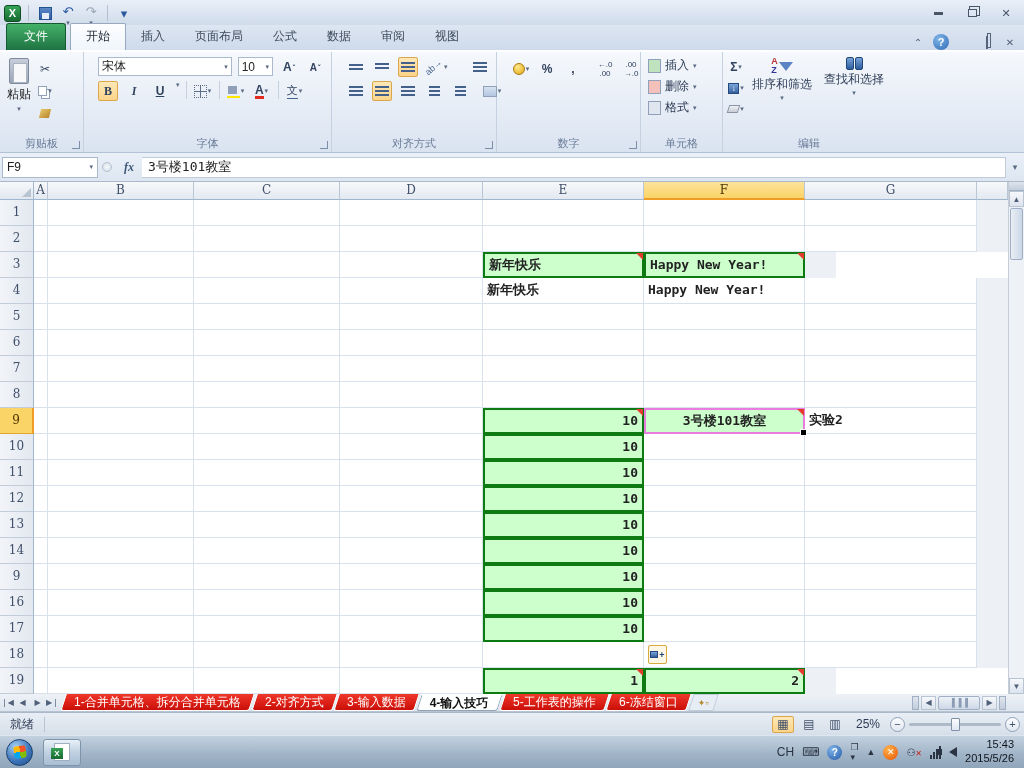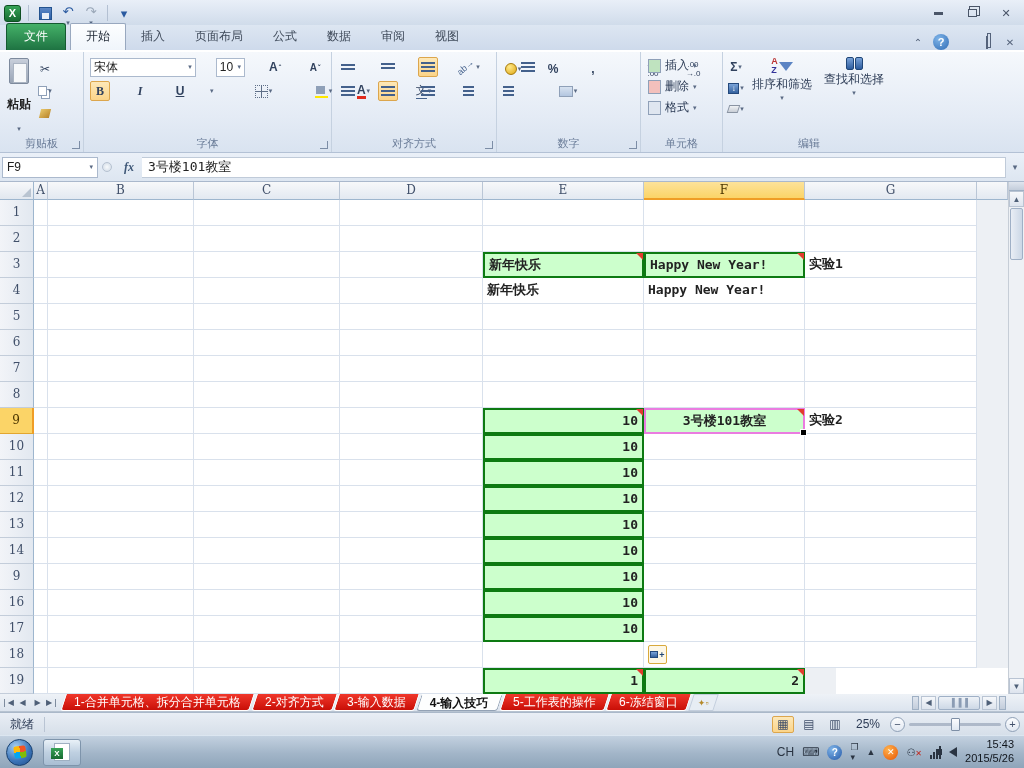--- a/index.html
+++ b/index.html
@@ -41,30 +41,30 @@
   .mini .bar { width:8px; height:2px; background:#54627a; margin:0 auto; }
   .mini .restore { width:8px; height:7px; border:1px solid #54627a; box-shadow:2px -2px 0 -0px #d4deec, 2px -2px 0 1px #54627a; margin:2px auto 0; }
 
   
   #ribbon { position:absolute; left:0; top:52px; width:1024px; height:101px;
     background:linear-gradient(#f5f8fc,#e4ebf5 65%,#d9e3f0); border-bottom:1px solid #b3c1d5; display:flex; }
   .group { position:relative; border-right:1px solid #c5d1e0; height:100%; padding:3px 3px 16px; }
   .glabel { position:absolute; bottom:1px; left:0; right:0; text-align:center; color:#697b97; font-size:11px; }
   .launcher { position:absolute; bottom:3px; right:3px; width:8px; height:8px;
     border-right:1px solid #7c8da6; border-bottom:1px solid #7c8da6; }
-  .row { display:flex; align-items:center; gap:20px; padding:2px 3px; }
+  .row { display:flex; align-items:flex-start; gap:6px; padding:2px 3px;margin-left:8px; }
   .sbtn { min-width:20px; height:20px; display:flex; align-items:center; justify-content:center; gap:1px;
     border-radius:2px; font-size:12px; color:#31425e; }
   .sbtn.on { background:linear-gradient(#fde8b8,#fbd489); border:1px solid #dca64d; }
   .dd { font-size:7px; color:#5a6a84; }
   .combo { background:#fff; border:1px solid #abb9cd; height:19px; display:flex; align-items:center;
     padding:0 3px; font-size:12px; color:#222; }
   .combo .dd { margin-left:auto; }
   .lines { width:14px; height:10px; background:repeating-linear-gradient(to bottom,#44618c 0 2px,transparent 2px 4px); }
-  .bigbtn { display:flex; flex-direction:column; align-items:center; justify-content:flex-start; padding:3px 4px; gap:12px;font-weight:bold; }
+  .bigbtn { display:flex; flex-direction:column; align-items:center; justify-content:flex-start; padding:3px 4px; gap:2px; }
   .clip { width:20px; height:26px; background:linear-gradient(#c8cfdb,#9aa5b6); border:1px solid #7d8a9d; border-radius:2px; position:relative; }
   .clip::after { content:""; position:absolute; left:3px; top:4px; width:12px; height:18px; background:#f6f8fa; border:1px solid #aab4c2; }
   .menu-row { display:flex; align-items:center; gap:4px; padding:2px 4px; font-size:12px; color:#2c3b55; white-space:nowrap; }
   .micon { width:15px; height:14px; border:1px solid #8fa0b8; display:inline-block; }
   .bigv { display:flex; flex-direction:column; align-items:center; padding:2px 6px; gap:1px; font-size:12px; color:#2c3b55; }
   .funnel { width:0; height:0; border-left:7px solid transparent; border-right:7px solid transparent; border-top:9px solid #5b84c4; }
   .binoc { display:flex; gap:1px; }
   .binoc i { width:8px; height:13px; background:linear-gradient(#7aa3d8,#2d5c9e); border:1px solid #1f4678; border-radius:2px; }
 
   
@@ -466,21 +466,20 @@
         <div class="cell outside" style="width: 31px;"></div>
       </div>
       <div class="grow">
         <div class="rhead">3</div>
         <div class="cell" style="width: 14px;"></div>
         <div class="cell" style="width: 146px;"></div>
         <div class="cell" style="width: 146px;"></div>
         <div class="cell" style="width: 143px;"></div>
         <div class="cell fillg box comment" style="width: 161px; text-align: left;">新年快乐</div>
         <div class="cell fillg box comment" style="width: 161px; text-align: left;">Happy New Year!</div>
-        <div class="cell" style="width: 172px; text-align: left;">实验1</div>
         <div class="cell outside" style="width: 31px;"></div>
       </div>
       <div class="grow">
         <div class="rhead">4</div>
         <div class="cell" style="width: 14px;"></div>
         <div class="cell" style="width: 146px;"></div>
         <div class="cell" style="width: 146px;"></div>
         <div class="cell" style="width: 143px;"></div>
         <div class="cell" style="width: 161px; text-align: left;">新年快乐</div>
         <div class="cell" style="width: 161px; text-align: left;">Happy New Year!</div>

